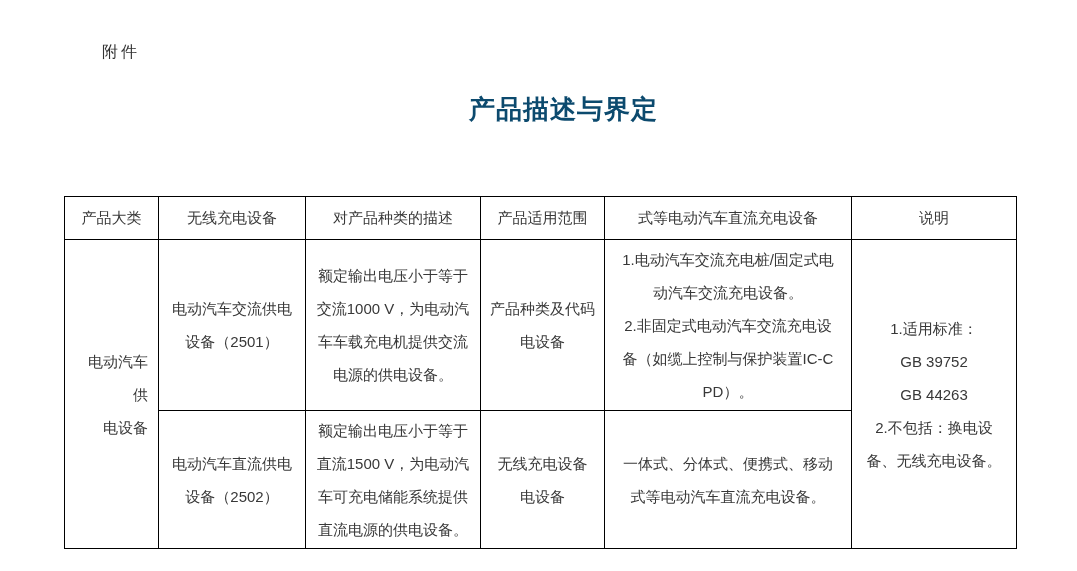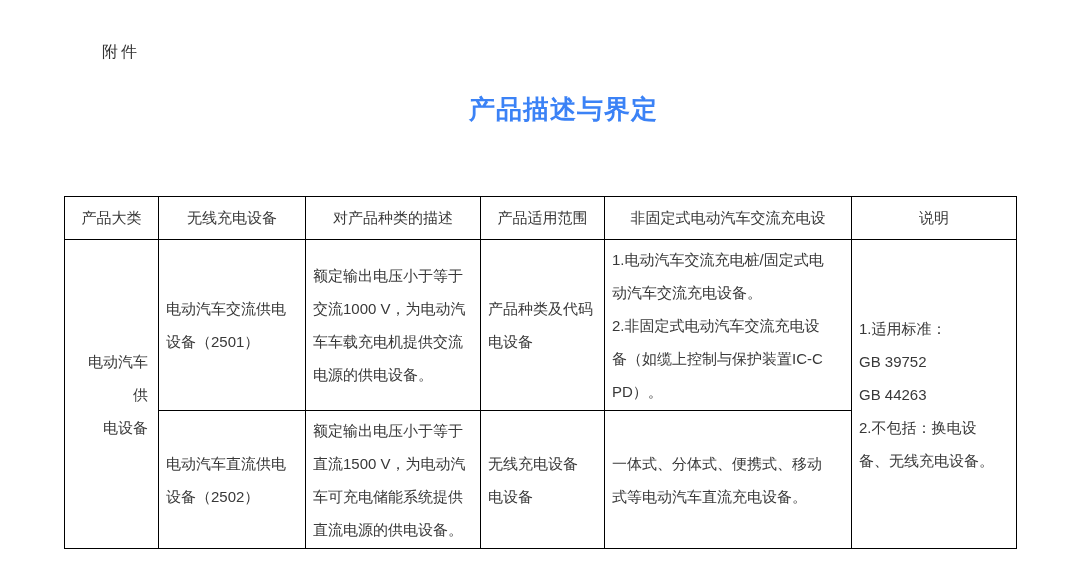--- a/index.html
+++ b/index.html
@@ -27,21 +27,21 @@
   }
   .doc-title {
     position: absolute;
     left: 50px;
     right: 0;
     top: 92px;
     text-align: center;
     font-size: 26px;
     font-weight: 600;
     letter-spacing: 1px;
-    color: #3b82f6;
+    color: #0c4a6e;
   }
   table.product-table {
     position: absolute;
     left: 64px;
     top: 196px;
     border-collapse: collapse;
     table-layout: fixed;
     width: 952px;
   }
   .product-table th,
@@ -57,21 +57,21 @@
   .product-table th {
     height: 43px;
     font-weight: normal;
     text-align: center;
     line-height: 20px;
     padding: 0 2px;
   }
   .product-table td {
     line-height: 33px;
     padding: 0 7px;
-    text-align: left;
+    text-align: center;
   }
   .product-table td.center {
     text-align: right;
     padding: 0 10px;
   }
   tr.row-ac { height: 171px; }
   tr.row-dc { height: 138px; }
 </style>
 </head>
 <body>
@@ -90,21 +90,21 @@
       <col style="width:124px">
       <col style="width:247px">
       <col style="width:165px">
     </colgroup>
     <tbody>
       <tr>
         <th>产品大类</th>
         <th>无线充电设备</th>
         <th>对产品种类的描述</th>
         <th>产品适用范围</th>
-        <th>非固定式电动汽车交流充电设</th>
+        <th>式等电动汽车直流充电设备</th>
         <th>说明</th>
       </tr>
       <tr class="row-ac">
         <td rowspan="2" class="center">电动汽车供
 电设备</td>
         <td>电动汽车交流供电
 设备（2501）</td>
         <td>额定输出电压小于等于
 交流1000 V，为电动汽
 车车载充电机提供交流

